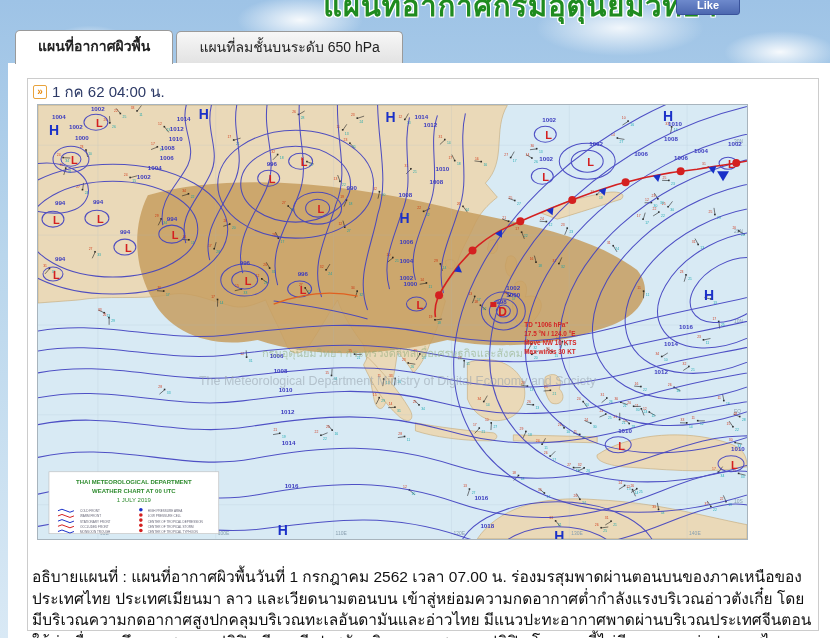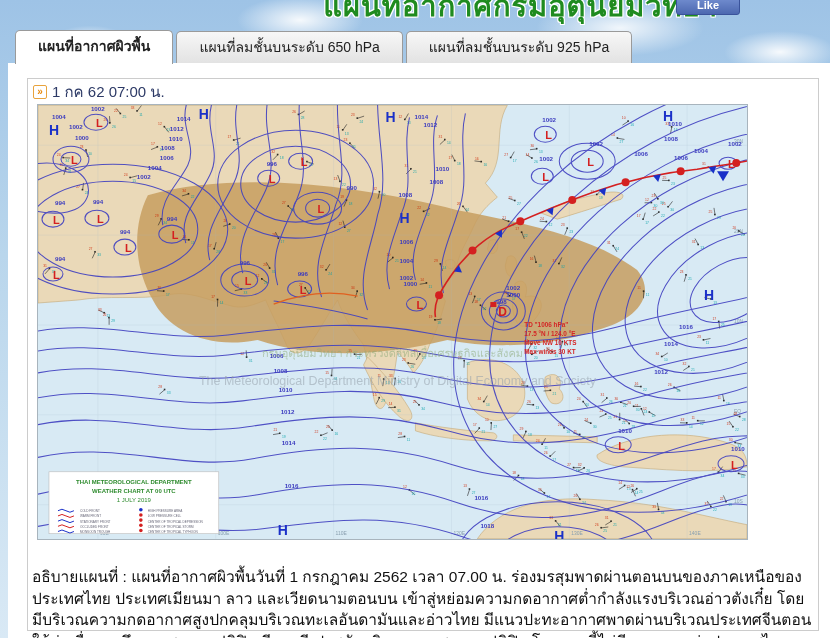--- a/index.html
+++ b/index.html
@@ -38,28 +38,27 @@
 <body>
 
 <div class="sky"></div>
 
 <div class="page-title">แผนที่อากาศกรมอุตุนิยมวิทยา</div>
 <div class="like-badge">Like</div>
 
 <div class="tabs">
   <div class="tab active">แผนที่อากาศผิวพื้น</div>
   <div class="tab">แผนที่ลมชั้นบนระดับ 650 hPa</div>
-  <div class="tab">แผนที่ลมชั้นบนระดับ 925 hPa</div>
 </div>
 
 <div class="panel">
   <div class="content-box">
     <div class="date-row">
       <span class="date-icon">»</span>
-      <span class="date-text">1 กค 62 07:00 น.</span>
+      <span class="date-text">1 กค 62 04:00 น.</span>
     </div>
     <div class="map-wrap">
       <svg id="mapsvg" width="709" height="434" viewBox="0 0 710 434">
           <rect x="0" y="0" width="710" height="434" fill="#d8eaf4"></rect>
           <path d="M0,0 H470 C455,25 470,55 448,78 L460,92 C450,100 442,108 436,122 C428,140 420,150 418,168 C408,178 402,188 408,196 C404,210 400,225 392,240 C388,252 382,262 376,268 C370,258 364,252 360,246 C358,262 356,278 348,298 C344,308 338,304 336,292 C332,272 330,255 326,240 C315,225 305,210 300,195 C290,210 282,225 272,240 C262,252 252,250 248,238 C240,220 232,205 228,195 C215,200 205,205 190,200 C170,195 150,185 130,190 C100,195 70,190 40,195 L0,198 Z" fill="#ead9b8" stroke="#c4a876" stroke-width="0.6"></path>
           <path d="M504,108 C520,98 545,92 566,88 C580,85 590,88 584,94 C565,100 540,108 520,114 Z" fill="#ead9b8" stroke="#c4a876" stroke-width="0.6"></path>
           <path d="M452,136 C458,132 462,136 460,144 C458,150 452,150 450,144 Z" fill="#ead9b8" stroke="#c4a876" stroke-width="0.6"></path>
           <path d="M408,156 C414,152 420,156 417,162 C413,166 408,162 408,156 Z" fill="#ead9b8" stroke="#c4a876" stroke-width="0.6"></path>
           <path d="M470,152 C476,148 482,154 478,166 C474,176 468,170 468,160 Z" fill="#ead9b8" stroke="#c4a876" stroke-width="0.6"></path>
           <path d="M478,178 C486,172 492,180 488,192 C500,188 508,196 502,208 C496,218 486,226 480,218 C474,210 474,192 478,178 Z" fill="#ead9b8" stroke="#c4a876" stroke-width="0.6"></path>

